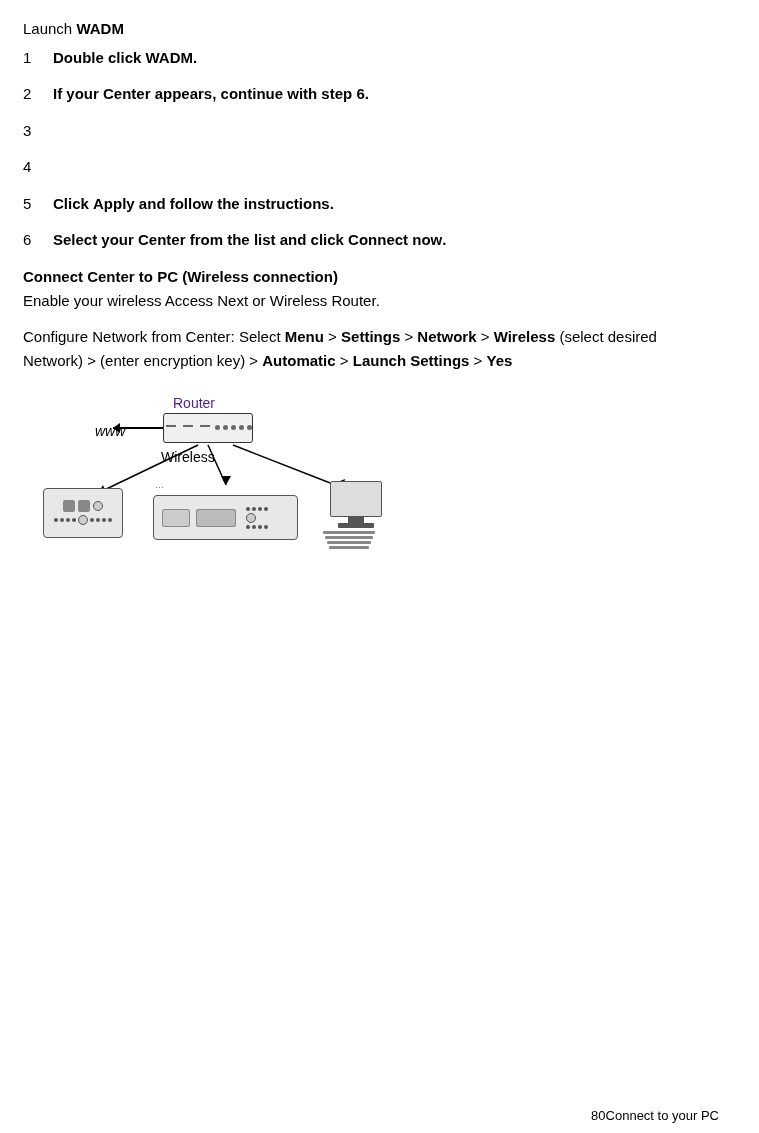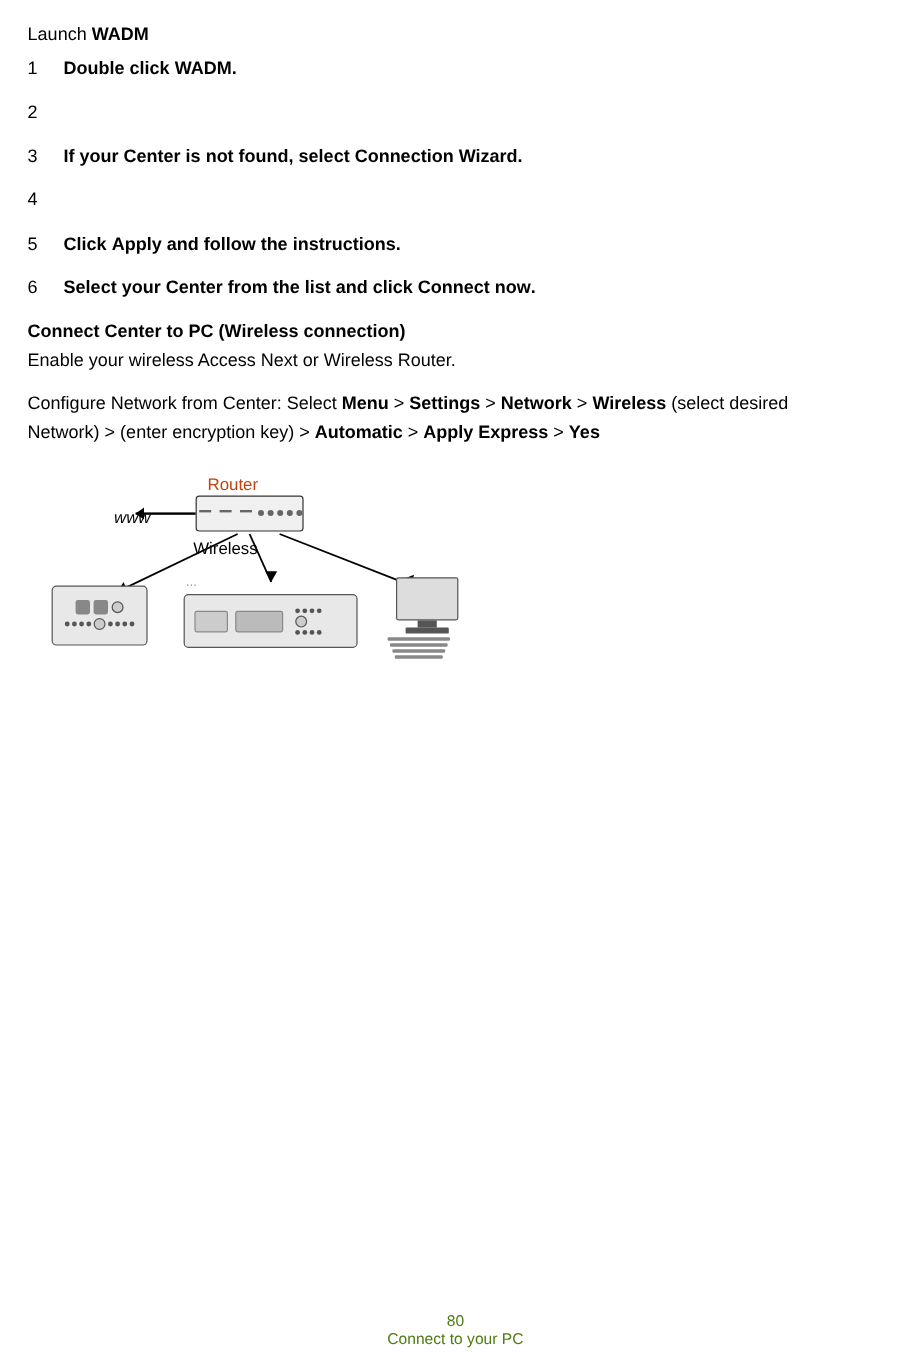--- a/index.html
+++ b/index.html
@@ -78,21 +78,21 @@
       margin-left: 20px;
       margin-top: 10px;
     }
 
     
     .router-label {
       position: absolute;
       top: 0;
       left: 130px;
       font-size: 14px;
-      color: #c2410c;
+      color: #4c1d95;
     }
 
     .router-box {
       position: absolute;
       top: 20px;
       left: 120px;
       width: 90px;
       height: 30px;
       border: 1.5px solid #333;
       border-radius: 3px;
@@ -197,26 +197,25 @@
       pointer-events: none;
     }
 
     
     .page-footer {
       position: absolute;
       bottom: 10px;
       left: 0;
       right: 0;
       display: flex;
-      justify-content: space-between;
+      justify-content: flex-end;
       align-items: center;
       padding: 0 40px;
       font-size: 13px;
-      color: #4d7c0f;
-      flex-direction: column;
+      color: #000000;
     }
 
     
     .center-device-body {
       width: 145px;
       height: 45px;
       border: 1.5px solid #555;
       background: #e8e8e8;
       border-radius: 4px;
       display: flex;
@@ -353,27 +352,27 @@
 
     <li class="step-item">
       <span class="step-number">1</span>
       <span class="step-text">
         Double click <strong>WADM</strong>.
       </span>
     </li>
 
     <li class="step-item">
       <span class="step-number">2</span>
+      <span class="step-text">
+        If your Center appears, continue with step 6.
+      </span>
     </li>
 
     <li class="step-item">
       <span class="step-number">3</span>
-      <span class="step-text">
-        If your Center is not found, select <strong>Connection Wizard</strong>.
-      </span>
     </li>
 
     <li class="step-item">
       <span class="step-number">4</span>
     </li>
 
     <li class="step-item">
       <span class="step-number">5</span>
       <span class="step-text">
         Click <strong>Apply</strong> and follow the instructions.
@@ -386,21 +385,21 @@
         Select your Center from the list and click <strong>Connect now</strong>.
       </span>
     </li>
 
   </ol>
 
   <p class="section-title">Connect Center to PC (Wireless connection)</p>
   <p class="section-subtitle">Enable your wireless Access Next or Wireless Router.</p>
 
   <p class="configure-text">
-    Configure Network from Center: Select <strong>Menu</strong> &gt; <strong>Settings</strong> &gt; <strong>Network</strong> &gt; <strong>Wireless</strong> (select desired Network) &gt; (enter encryption key) &gt; <strong>Automatic</strong> &gt; <strong>Apply Express</strong> &gt; <strong>Yes</strong>
+    Configure Network from Center: Select <strong>Menu</strong> &gt; <strong>Settings</strong> &gt; <strong>Network</strong> &gt; <strong>Wireless</strong> (select desired Network) &gt; (enter encryption key) &gt; <strong>Automatic</strong> &gt; <strong>Launch Settings</strong> &gt; <strong>Yes</strong>
   </p>
 
   <div class="diagram">
 
     <svg class="arrows">
 
       <line x1="155" y1="52" x2="55" y2="100" stroke="#000" stroke-width="1.5"></line>
       <polygon points="55,100 60,92 64,102" fill="#000"></polygon>
 
       <line x1="165" y1="52" x2="183" y2="92" stroke="#000" stroke-width="1.5"></line>

